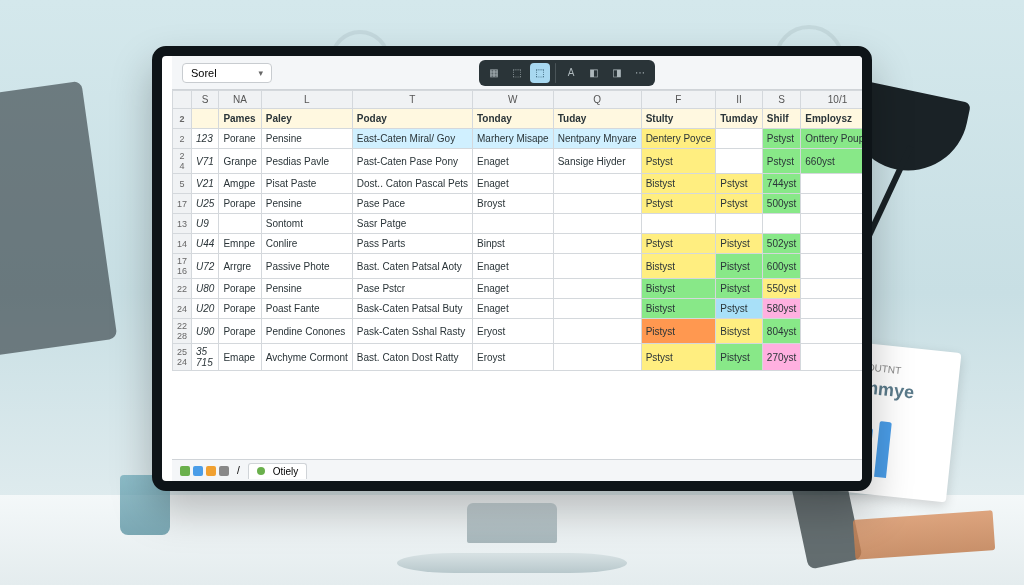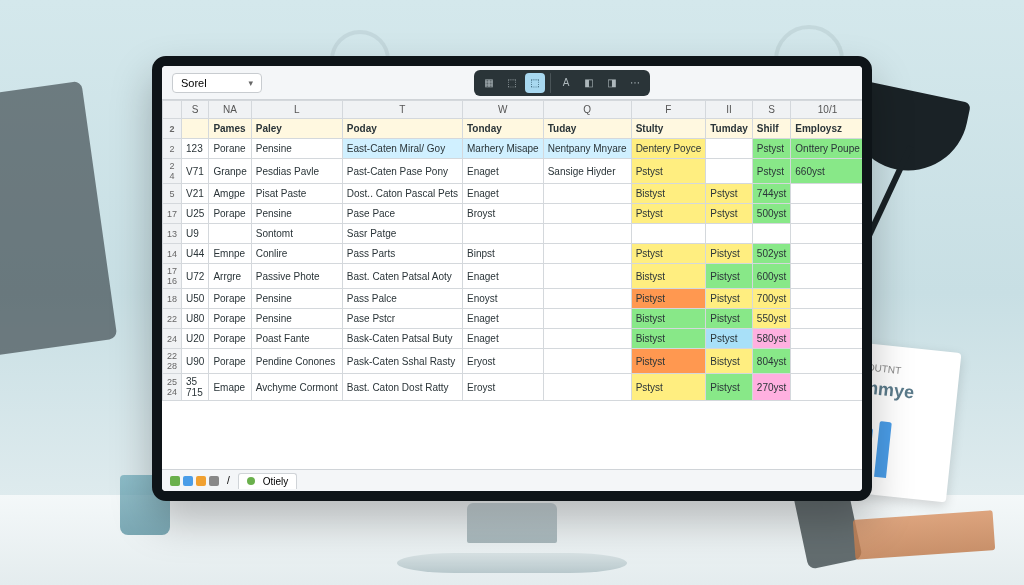--- a/index.html
+++ b/index.html
@@ -22,29 +22,30 @@
   .bg-cal .t2 { position:absolute; top:34px; left:0; right:0; text-align:center; font-size:18px; font-weight:600; color:#5a7a8a;}
   .bg-cal .bars { position:absolute; bottom:18px; left:22px; display:flex; gap:6px; align-items:flex-end;}
   .bg-cal .bars span { width:12px; background:#4a9de8; border-radius:2px 2px 0 0;}
   .bg-cups { position:absolute; left:120px; bottom:50px; width:50px; height:60px; background:linear-gradient(#6aa8b8,#4a8898); border-radius:4px 4px 8px 8px; opacity:.7;}
   .bg-book { position:absolute; right:30px; bottom:30px; width:140px; height:40px; background:linear-gradient(#d89060,#c07848); border-radius:3px; transform:rotate(-4deg); opacity:.8;}
   .bg-phone { position:absolute; right:170px; bottom:20px; width:55px; height:90px; background:#2a3438; border-radius:8px; transform:rotate(-12deg); opacity:.7;}
   .bg-desk { position:absolute; left:0; right:0; bottom:0; height:90px; background:linear-gradient(#f4f8f9,#e4ecee);}
   
   .monitor {
     position:absolute;
-    left:50%; top:56px;
+    left:50%; top:46px;
     transform:translateX(-50%);
     width:720px; height:445px;
     background:#fff;
     border:10px solid #0e1418;
     border-radius:14px;
     box-shadow: 0 20px 40px rgba(0,0,0,.25);
     display:flex; flex-direction:column;
     overflow:hidden;
+    padding-left:10px;
   }
   .stand { position:absolute; left:50%; bottom:12px; transform:translateX(-50%); width:260px; height:70px; pointer-events:none;}
   .stand .neck { position:absolute; left:50%; top:0; transform:translateX(-50%); width:90px; height:40px; background:linear-gradient(#c8d4d8,#a8b8bc); border-radius:6px 6px 2px 2px;}
   .stand .base { position:absolute; left:50%; bottom:0; transform:translateX(-50%); width:230px; height:20px; background:linear-gradient(#d8e2e4,#b8c8cc); border-radius:50%/100%;}
   
   .toolbar {
     height:34px; background:#f4f6f8; border-bottom:1px solid #d0d4d8;
     display:flex; align-items:center; padding:0 10px; gap:10px;
     font-size:11px;
   }
@@ -82,21 +83,21 @@
   }
   .hdr-row td { background:#fff8e0 !important; font-weight:600; text-align:center;}
   .hdr-row td.rowhead { background:#f0f2f4 !important;}
   .c-orange { background:#ffb060 !important;}
   .c-yellow { background:#ffee80 !important;margin-top:28px;}
   .c-green  { background:#88e888 !important;}
   .c-blue   { background:#a8e0f8 !important;}
   .c-pink   { background:#ffb0e0 !important;}
   .c-orange2{ background:#ff9850 !important;}
   .c-ltblue { background:#d0f0ff !important;}
-  .w-id   { width:40px;}
+  .w-id   { width:40px;font-style:italic;}
   .w-name { width:56px;}
   .w-txt  { width:74px;}
   .w-txt2 { width:80px;}
   .w-sh   { width:52px;}
   .w-end  { width:60px;}
   
   .tabs { height:22px; background:#f4f6f8; border-top:1px solid #d0d4d8;
     display:flex; align-items:center; padding:0 8px; gap:8px; font-size:10px;}
   .sheet-tab { display:flex; align-items:center; gap:8px; padding:2px 8px;
     background:#fff; border:1px solid #d0d4d8; border-bottom:none;
@@ -269,33 +270,20 @@
             <td class="w-txt ">Passive Phote</td>
             <td class="w-txt2 ">Bast. Caten Patsal Aoty</td>
             <td class="w-txt ">Enaget</td>
             <td class="w-txt "></td>
             <td class="w-sh c-yellow">Bistyst</td>
             <td class="w-sh c-green">Pistyst</td>
             <td class="w-sh c-green">600yst</td>
             <td class="w-end "></td>
           </tr>
           <tr>
-            <td class="rowhead">18</td>
-            <td class="w-id">U50</td>
-            <td class="w-name ">Porape</td>
-            <td class="w-txt ">Pensine</td>
-            <td class="w-txt2 ">Pass Palce</td>
-            <td class="w-txt ">Enoyst</td>
-            <td class="w-txt "></td>
-            <td class="w-sh c-orange2">Pistyst</td>
-            <td class="w-sh c-yellow">Pistyst</td>
-            <td class="w-sh c-yellow">700yst</td>
-            <td class="w-end "></td>
-          </tr>
-          <tr>
             <td class="rowhead">22</td>
             <td class="w-id">U80</td>
             <td class="w-name ">Porape</td>
             <td class="w-txt ">Pensine</td>
             <td class="w-txt2 ">Pase Pstcr</td>
             <td class="w-txt ">Enaget</td>
             <td class="w-txt "></td>
             <td class="w-sh c-green">Bistyst</td>
             <td class="w-sh c-green">Pistyst</td>
             <td class="w-sh c-yellow">550yst</td>

